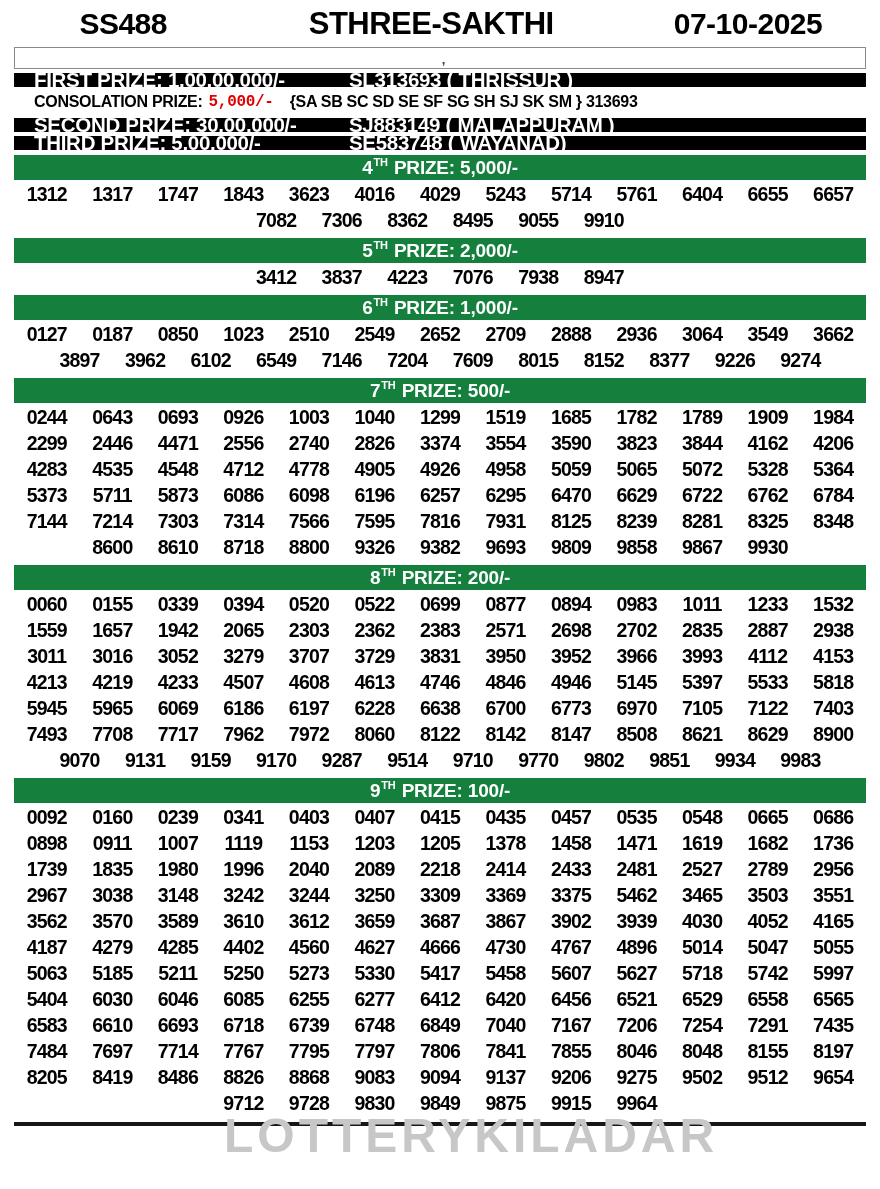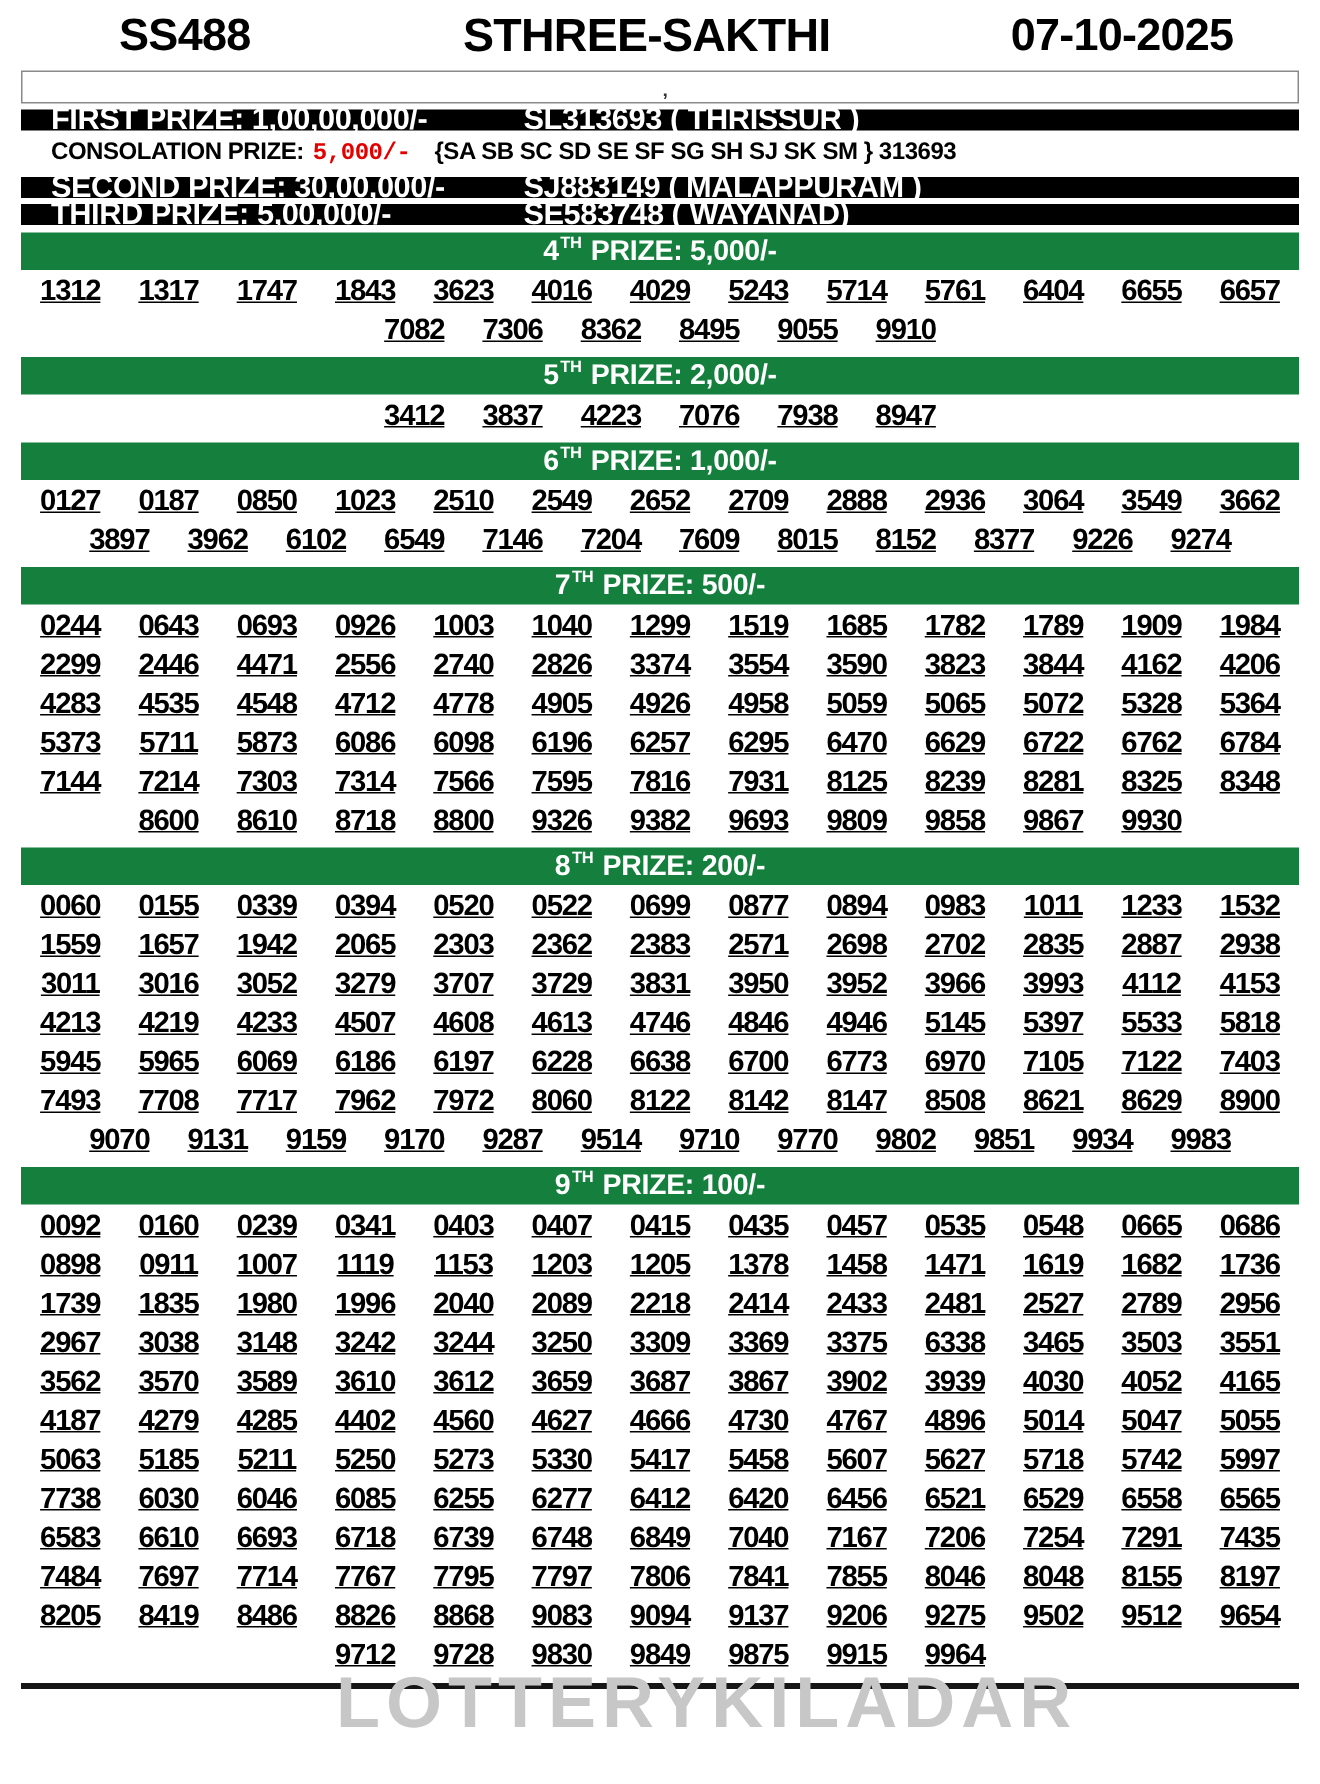--- a/index.html
+++ b/index.html
@@ -40,21 +40,21 @@
   .sechead {
     margin:5px 14px 1px 14px; background:#15803d; color:#fff; height:25px;
     display:flex; align-items:center; justify-content:center;
     font-size:19px; letter-spacing:-0.2px;
   }
   .sechead sup { font-size:11px; line-height:0; margin:0 1px; }
 
   
   .grid {
     margin:1px 14px 0 14px; display:flex; flex-wrap:wrap; justify-content:center;
-    position:relative; z-index:2;text-decoration:underline;
+    position:relative; z-index:2;
   }
   .grid .num {
     flex:0 0 7.6923%; text-align:center;
     font-size:19.5px; line-height:26px; letter-spacing:-0.8px; white-space:nowrap;
   }
 
   
   .watermark {
     position:absolute; left:224px; top:1108px; z-index:1;
     font-size:48px; letter-spacing:4px; color:#c7c7c7; white-space:nowrap;
@@ -389,21 +389,21 @@
       <span class="num">2956</span>
       <span class="num">2967</span>
       <span class="num">3038</span>
       <span class="num">3148</span>
       <span class="num">3242</span>
       <span class="num">3244</span>
       <span class="num">3250</span>
       <span class="num">3309</span>
       <span class="num">3369</span>
       <span class="num">3375</span>
-      <span class="num">6338</span>
+      <span class="num">5462</span>
       <span class="num">3465</span>
       <span class="num">3503</span>
       <span class="num">3551</span>
       <span class="num">3562</span>
       <span class="num">3570</span>
       <span class="num">3589</span>
       <span class="num">3610</span>
       <span class="num">3612</span>
       <span class="num">3659</span>
       <span class="num">3687</span>
@@ -432,21 +432,21 @@
       <span class="num">5250</span>
       <span class="num">5273</span>
       <span class="num">5330</span>
       <span class="num">5417</span>
       <span class="num">5458</span>
       <span class="num">5607</span>
       <span class="num">5627</span>
       <span class="num">5718</span>
       <span class="num">5742</span>
       <span class="num">5997</span>
-      <span class="num">7738</span>
+      <span class="num">5404</span>
       <span class="num">6030</span>
       <span class="num">6046</span>
       <span class="num">6085</span>
       <span class="num">6255</span>
       <span class="num">6277</span>
       <span class="num">6412</span>
       <span class="num">6420</span>
       <span class="num">6456</span>
       <span class="num">6521</span>
       <span class="num">6529</span>

